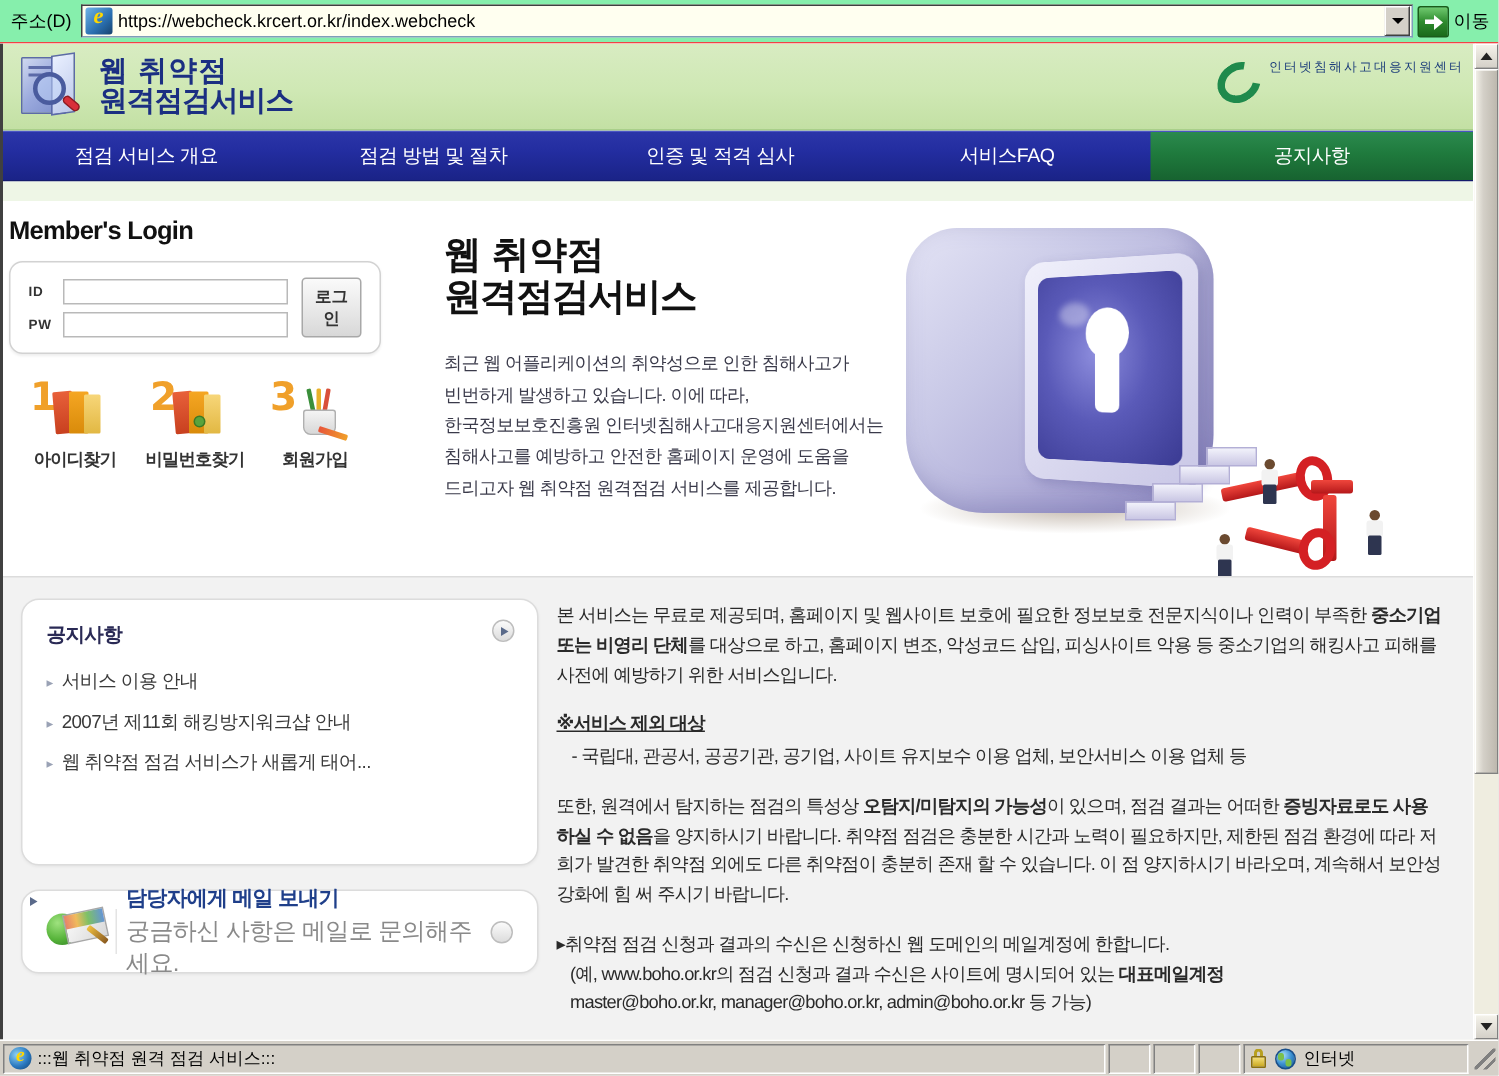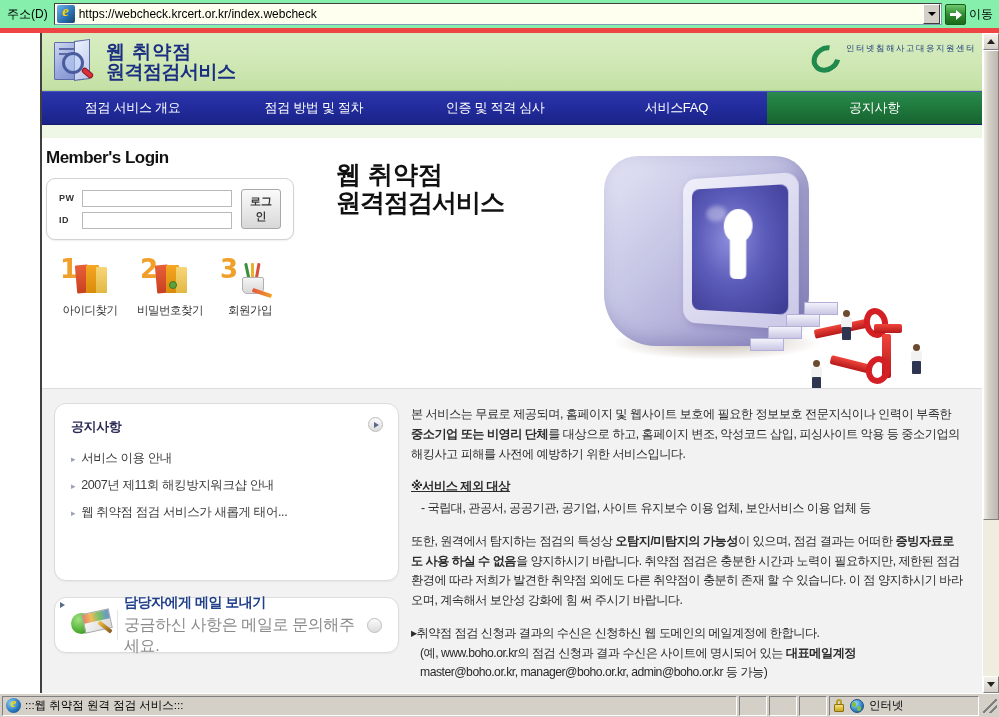--- a/index.html
+++ b/index.html
@@ -105,25 +105,24 @@
     border-top: 5px solid transparent;
     border-bottom: 5px solid transparent;
     border-left: 6px solid #fff;
   }
   .go-text { font-size: 12px; color: #000; }
 
   
   .viewport {
     flex: 1;
     display: flex;
-    border-top: 5px solid #ef4444;
+    border-top: 1px solid #ef4444;
     background: #fff;
     position: relative;
     overflow: hidden;
-    padding-left: 40px;
   }
   .page {
     flex: 1;
     position: relative;
     background: #fff;
     border-left: 2px solid #404040;
     overflow: hidden;
   }
 
   
@@ -336,21 +335,21 @@
   .pen.a { left: 12px; background: #3a8f3a; transform: rotate(-12deg); }
   .pen.b { left: 17px; background: #e8b12a; }
   .pen.c { left: 22px; background: #d94f3a; transform: rotate(10deg); }
   .pencil {
     position: absolute; left: 18px; bottom: 0;
     width: 20px; height: 4px;
     background: linear-gradient(90deg,#e8553a,#f0a02a);
     border-radius: 1px; transform: rotate(18deg);
   }
   .helper-lab {
-    font-size: 11.5px; font-weight: normal; color: #333;
+    font-size: 11.5px; font-weight: bold; color: #333;
     letter-spacing: -0.5px;
   }
 
   .hero-copy {
     position: absolute; left: 294px; top: 22px;
     width: 330px;
     z-index: 2;
   }
   .hero-t1 {
     font-size: 25px; font-weight: bold; color: #111;
@@ -806,26 +805,26 @@
               <span class="body"></span>
               <span class="legs"></span>
             </span>
         </div>
 
         <div class="login-col">
           <div class="login-title">Member's Login</div>
           <div class="login-box">
             <div class="login-fields">
               <div class="login-row">
+                <span class="login-lab">ID</span>
+                <input class="login-input" type="text" value="" style="">
+              </div>
+              <div class="login-row">
                 <span class="login-lab">PW</span>
                 <input class="login-input" type="password" value="" style="">
-              </div>
-              <div class="login-row">
-                <span class="login-lab">ID</span>
-                <input class="login-input" type="text" value="" style="">
               </div>
             </div>
             <button class="login-btn">로그인</button>
           </div>
 
           <div class="helper-links">
             <div class="helper">
               <div class="helper-ico">
                 <span class="helper-num">1</span>
                 <span class="helper-obj">
@@ -860,20 +859,27 @@
                   </span>
               </div>
               <div class="helper-lab">회원가입</div>
             </div>
           </div>
         </div>
 
         <div class="hero-copy">
           <div class="hero-t1">웹 취약점</div>
           <div class="hero-t2">원격점검서비스</div>
+          <div class="hero-desc">
+            <div>최근 웹 어플리케이션의 취약성으로 인한 침해사고가</div>
+            <div>빈번하게 발생하고 있습니다. 이에 따라,</div>
+            <div>한국정보보호진흥원 인터넷침해사고대응지원센터에서는</div>
+            <div>침해사고를 예방하고 안전한 홈페이지 운영에 도움을</div>
+            <div>드리고자  웹 취약점 원격점검 서비스를 제공합니다.</div>
+          </div>
         </div>
       </div>
 
       <div class="lower">
         <div class="left-col">
 
           <div class="card notice-card">
             <div class="notice-head">공지사항</div>
             <div class="more-btn"></div>
             <div class="notice-item">

